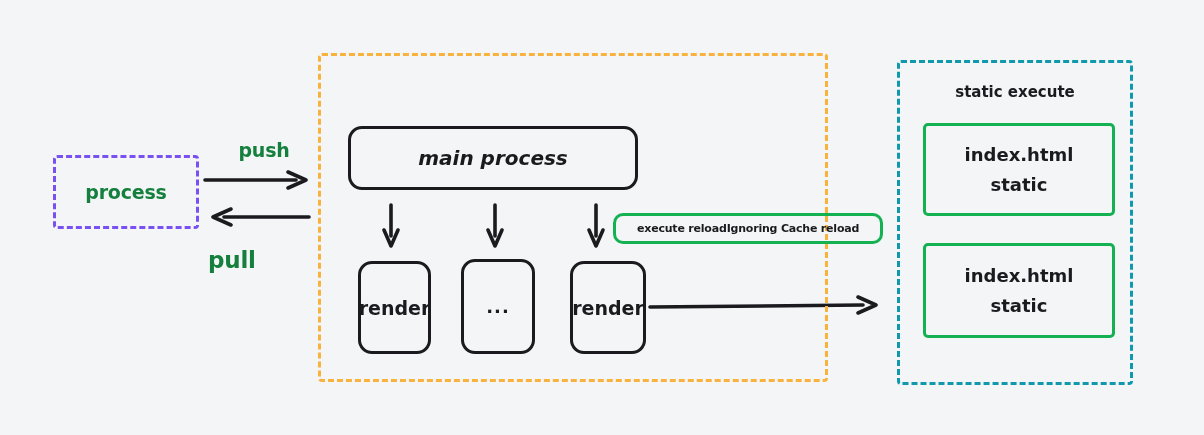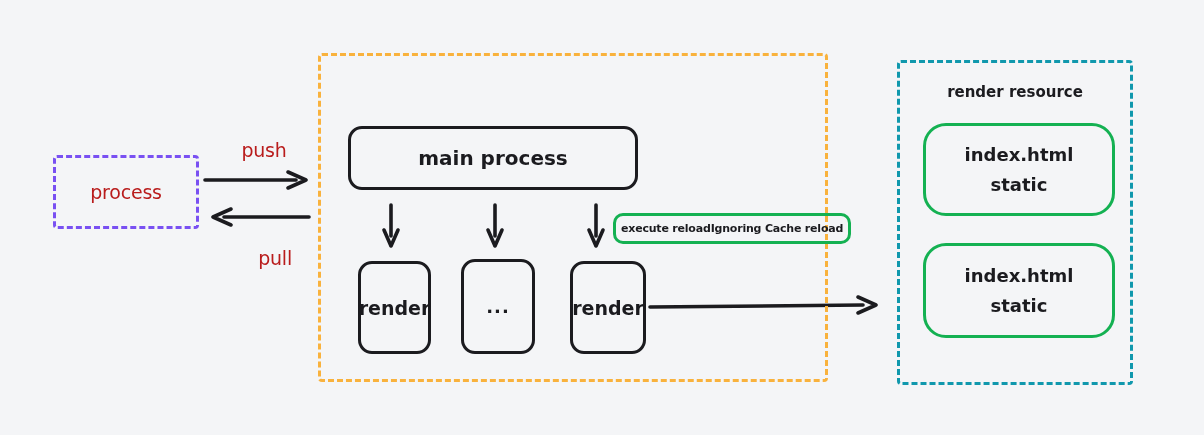--- a/index.html
+++ b/index.html
@@ -11,22 +11,22 @@
   }
   .canvas {
     position: relative;
     width: 1204px;
     height: 435px;
     background: #f4f5f7;
     color: #1b1b1f;
   }
   .abs { position: absolute; }
   .label {
-    font-weight: 400;
-    color: #b91c1c;
+    font-weight: 700;
+    color: #15803d;
     letter-spacing: -0.2px;
   }
   .center { display: flex; align-items: center; justify-content: center; text-align: center; }
 
   
   .server-box {
     left: 53px; top: 155px; width: 146px; height: 74px;
     border: 3px dashed #7950f2; border-radius: 4px;
     font-size: 19px;
   }
@@ -45,46 +45,46 @@
   .app-title { top: 16px; font-size: 22px; letter-spacing: 0.5px; }
   .static-title { top: 20px; font-size: 15px; }
 
   
   .ink-box {
     position: absolute;
     border: 3.5px solid #1b1b1f;
     border-radius: 14px;
     font-weight: 700;
   }
-  .main-process { left: 27px; top: 70px; width: 290px; height: 64px; font-size: 20px; }
+  .main-process { left: 27px; top: 70px; width: 290px; height: 64px; font-size: 20px; font-style: italic; }
   .render-1 { left: 37px;  top: 205px; width: 73px; height: 93px; font-size: 19px; }
   .dots-box { left: 140px; top: 203px; width: 74px; height: 95px; font-size: 18px; letter-spacing: 1px; }
   .render-2 { left: 249px; top: 205px; width: 76px; height: 93px; font-size: 19px; }
 
   
   .note-pill {
     position: absolute; left: 292px; top: 157px;
     border: 3px solid #14b152; border-radius: 10px;
-    padding: 6px 5px;
+    padding: 6px 21px;
     font-size: 11px; font-weight: 700; white-space: nowrap;
     letter-spacing: -0.2px;
   }
   .green-box {
     position: absolute;
     left: 23px; width: 192px;
-    border: 3.5px solid #14b152; border-radius: 23px;
+    border: 3.5px solid #14b152; border-radius: 5px;
     font-size: 18px; font-weight: 700;
     flex-direction: column; line-height: 1.65;
   }
   .green-box-1 { top: 60px;  height: 93px; }
   .green-box-2 { top: 180px; height: 95px; }
 
   
   .push-label { left: 214px; top: 139px; width: 100px; text-align: center; font-size: 19px; }
-  .pull-label { left: 192px; top: 247px; width: 100px; text-align: right; font-size: 19px; }
+  .pull-label { left: 208px; top: 247px; width: 100px; text-align: left; font-size: 23px; }
 
   .arrow-layer {
     position: absolute; left: 0; top: 0; width: 1204px; height: 435px;
     pointer-events: none;
   }
   .arrow-layer path {
     stroke: #1b1b1f; stroke-width: 3.6; fill: none;
     stroke-linecap: round; stroke-linejoin: round;
   }
 </style>
@@ -144,21 +144,21 @@
     <div class="ink-box center render-2">
       <span>render</span>
     </div>
 
     <div class="note-pill">
       <span>execute reloadIgnoring Cache reload</span>
     </div>
   </div>
 
   <div class="abs static-box">
-    <div class="group-title static-title">render resource</div>
+    <div class="group-title static-title">static execute</div>
 
     <div class="green-box center green-box-1">
       <div>index.html</div>
       <div>static</div>
     </div>
 
     <div class="green-box center green-box-2">
       <div>index.html</div>
       <div>static</div>
     </div>

